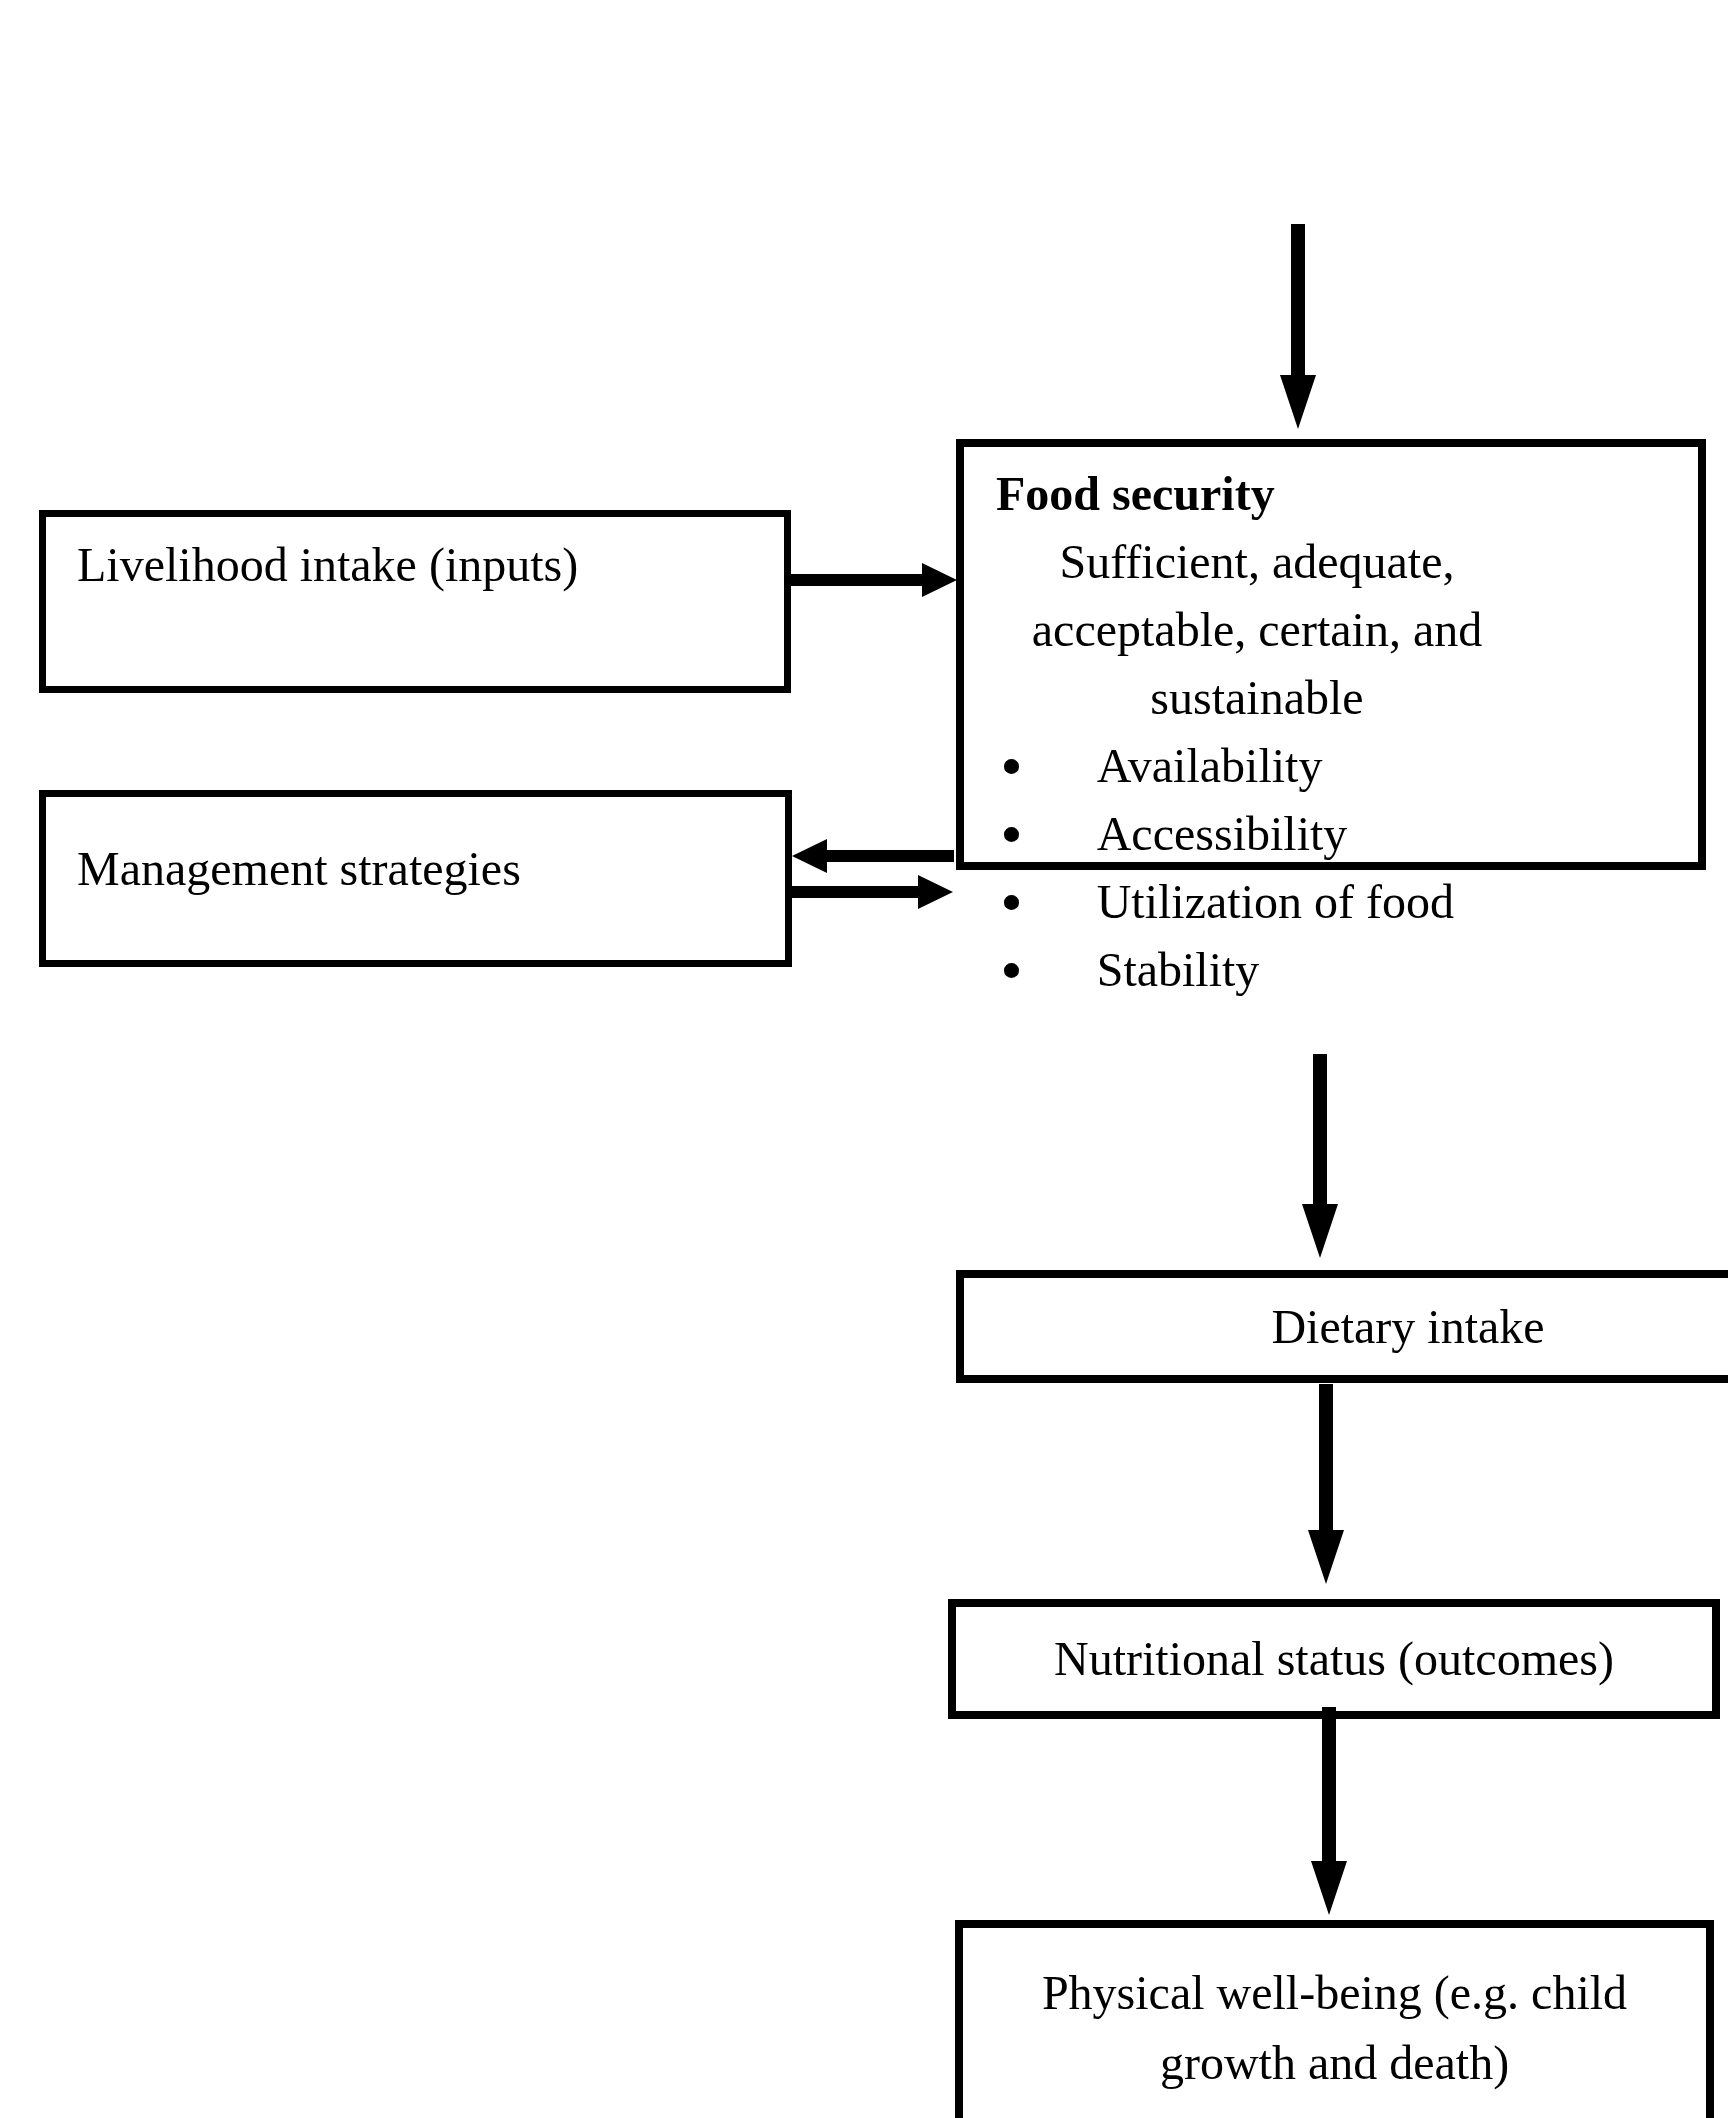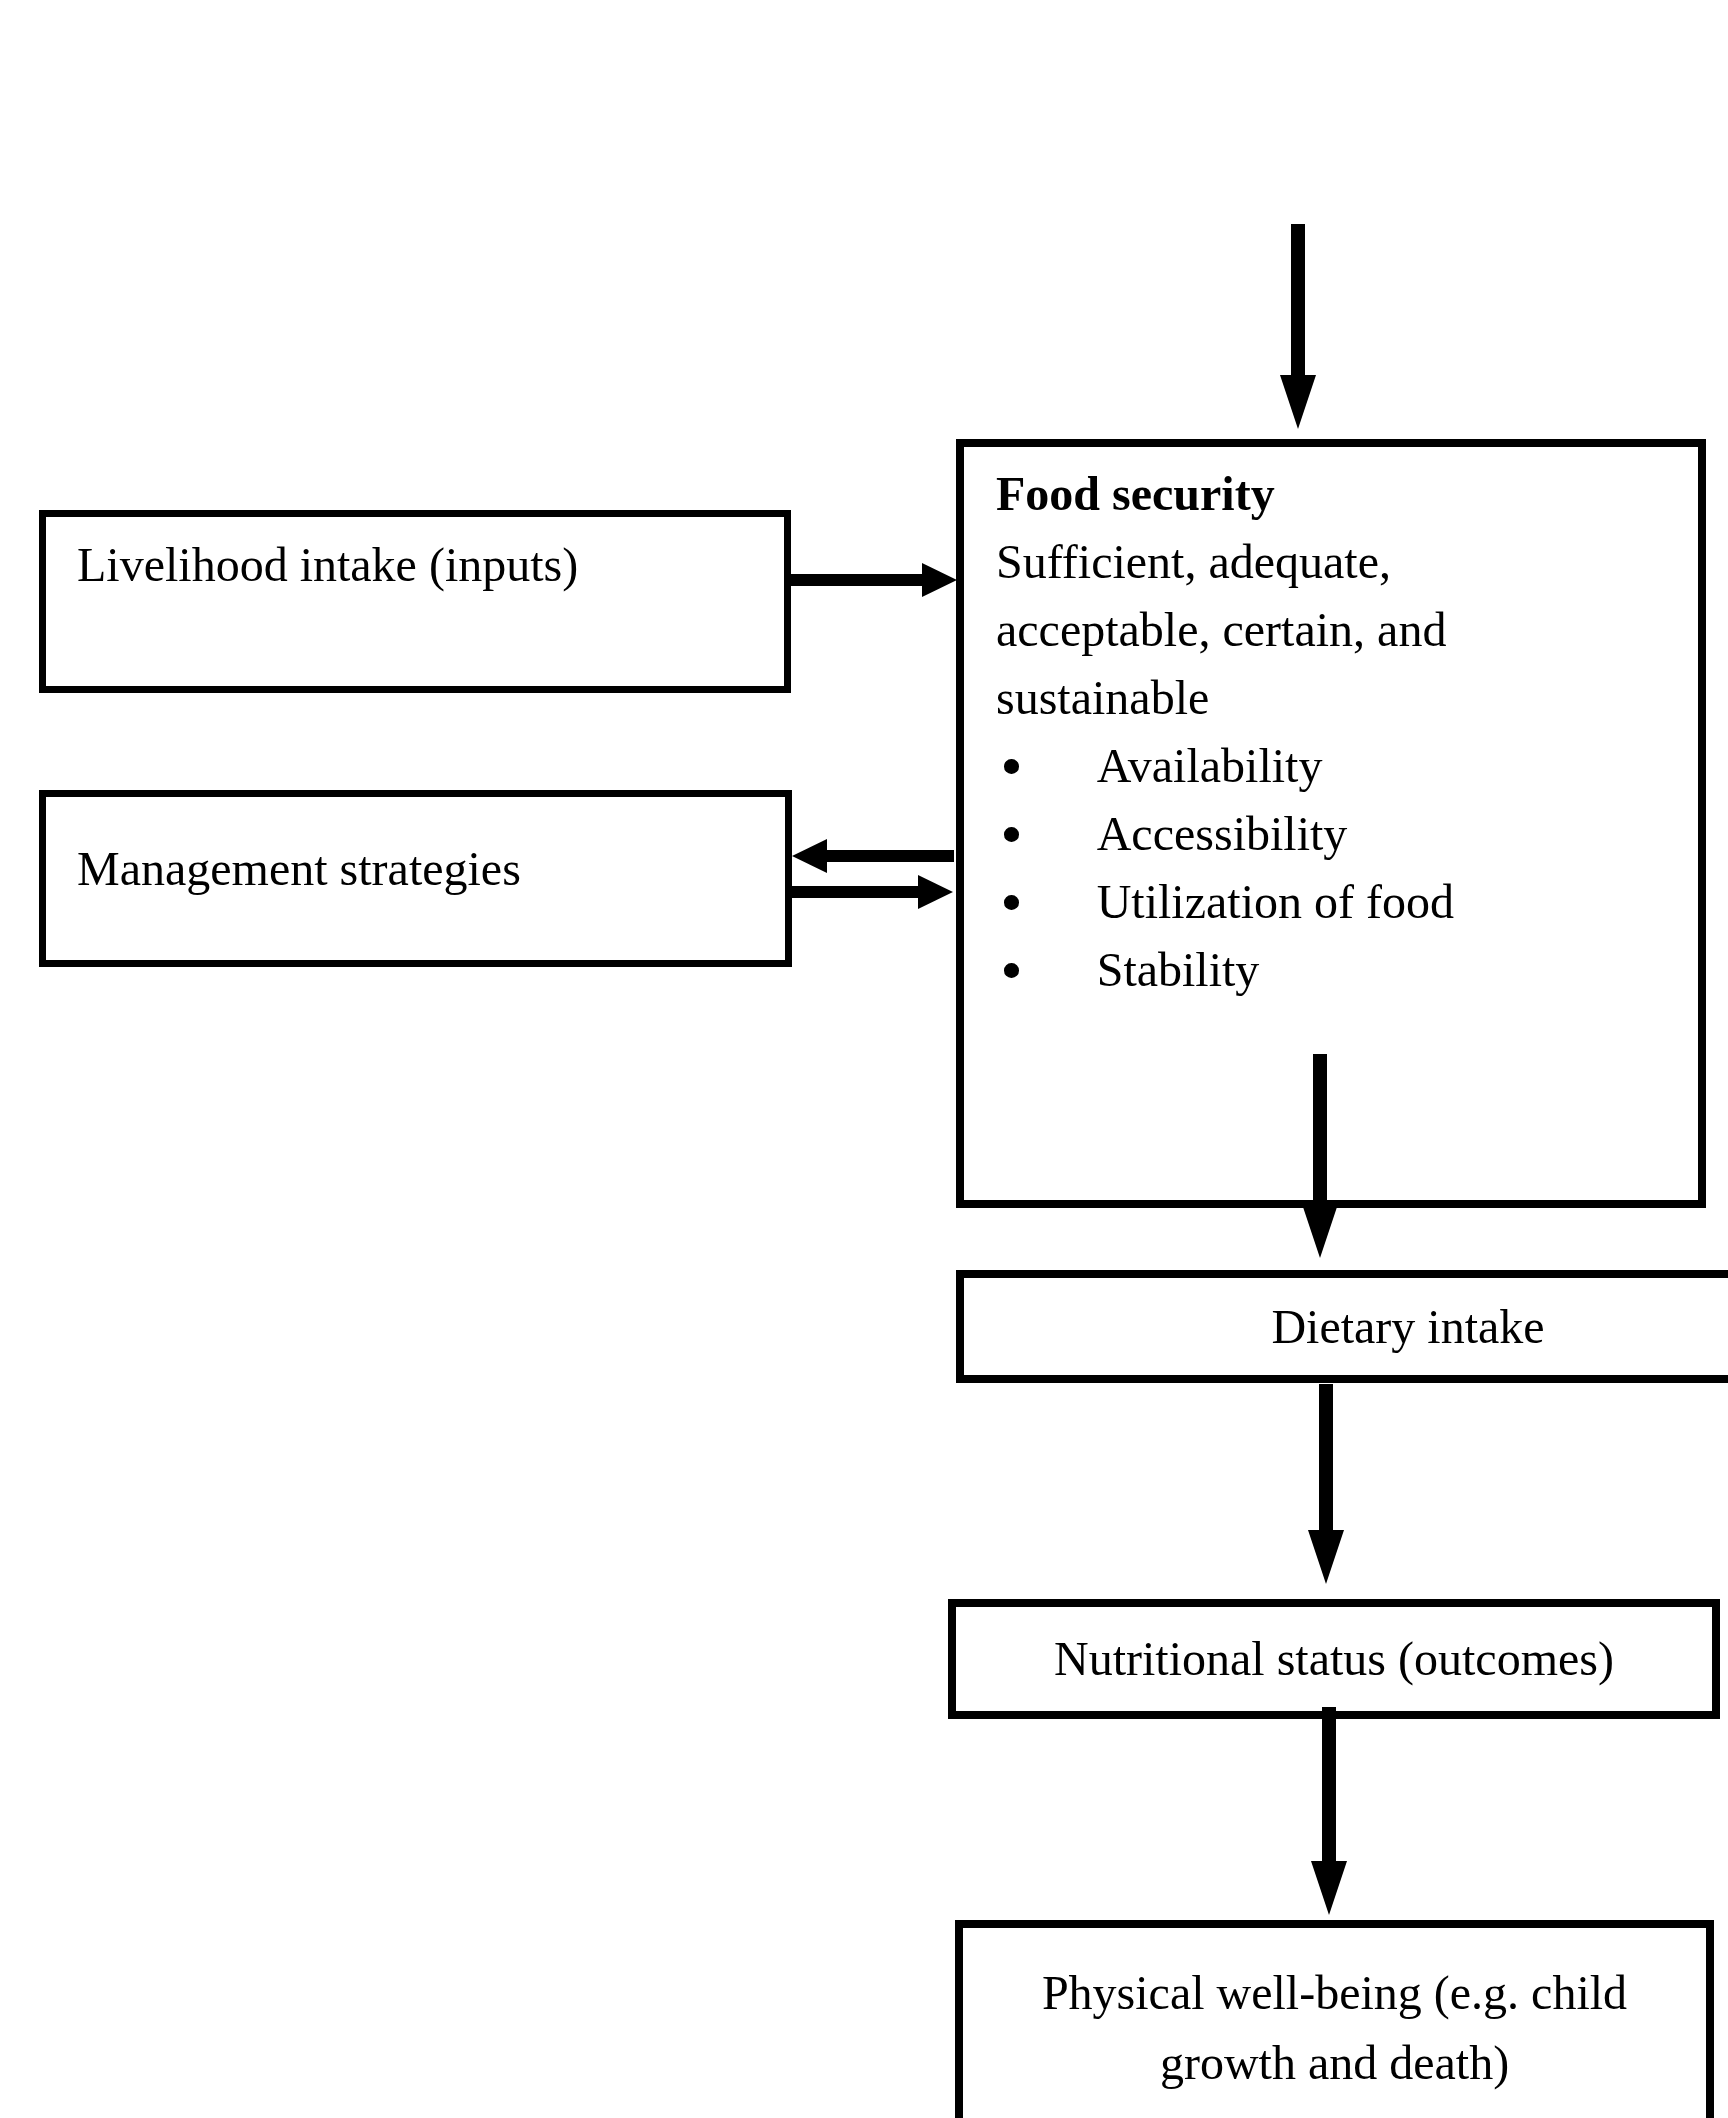--- a/index.html
+++ b/index.html
@@ -28,29 +28,29 @@
     line-height:70px;
   }
   .flex-center{
     display:flex;
     align-items:center;
     justify-content:center;
     text-align:center;
   }
   
   .box-external   {left:955px; top:19.4px;   width:751px; height:204px; padding:0 20px;}
-  .box-food       {left:956px; top:439px;  width:750px; height:769px; padding:13.4px 20px 0 32px; line-height:68px;}
+  .box-food       {left:956px; top:439px;  width:750px; height:431px; padding:13.4px 20px 0 32px; line-height:68px;}
   .box-livelihood {left:39px;   top:510px;  width:752px; height:183px; border-width:7.4px; padding:13.4px 13.4px 0 31px;}
   .box-management {left:39px;   top:790px; width:753px; height:177px; border-width:7.4px; padding:37px 13.4px 0 31px;}
   .box-dietary    {left:956px; top:1270px; width:904px; height:113px; padding:0 13.4px;}
   .box-nutritional{left:948px; top:1599px; width:772px; height:120px; border-width:8.7px; padding:0 13.4px;}
   .box-physical   {left:955px; top:1920px; width:759px; height:216px; border-width:8.7px; padding:0 37px; line-height:70px;}
 
   .food-title{font-weight:bold;}
-  .food-subtitle{max-width:522px;}
+  .food-subtitle{max-width:522px;text-align:center;}
   .bullet-row{
     display:flex;
     align-items:center;
     height:68px;
   }
   .bullet-dot{
     flex:0 0 auto;
     width:14.7px;height:14.7px;
     margin-left:8px;
     border-radius:50%;

